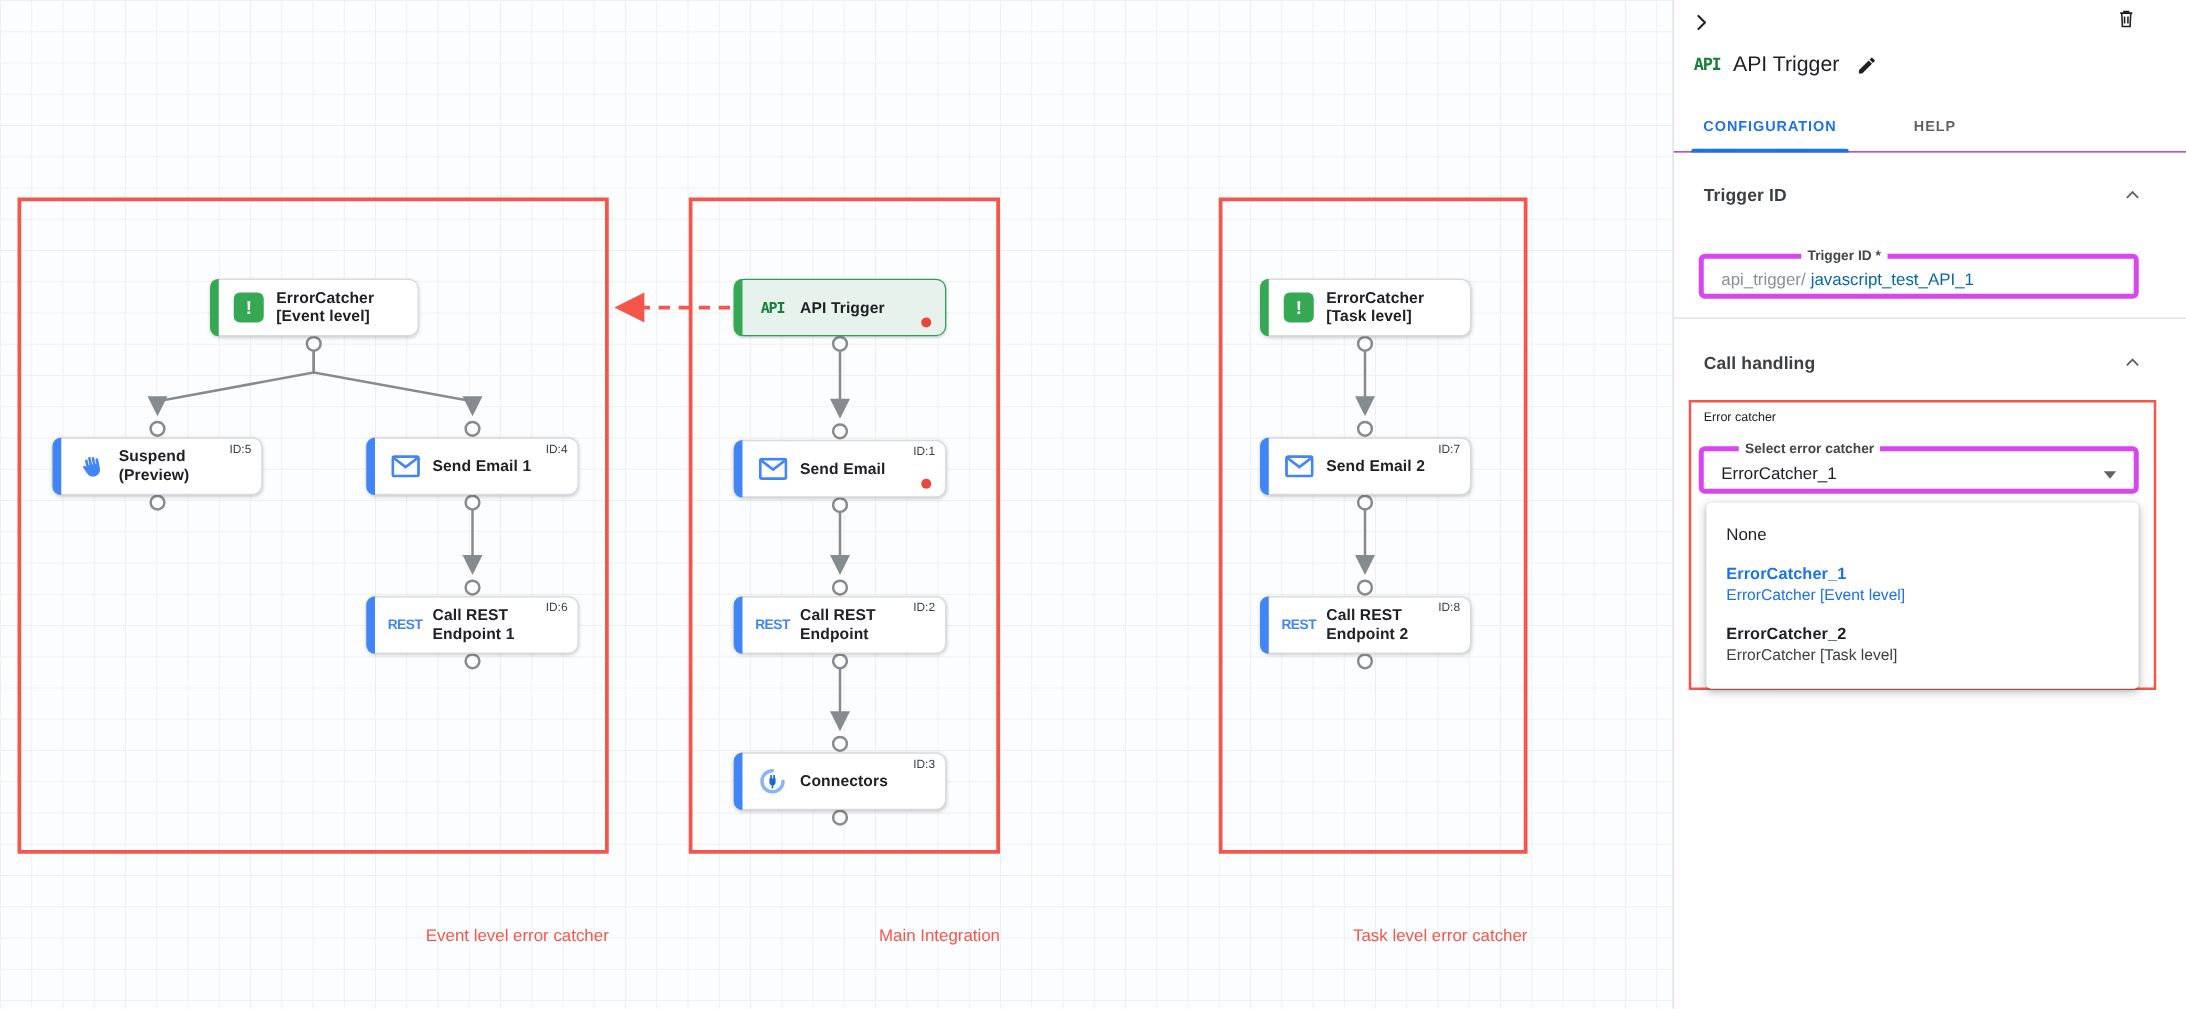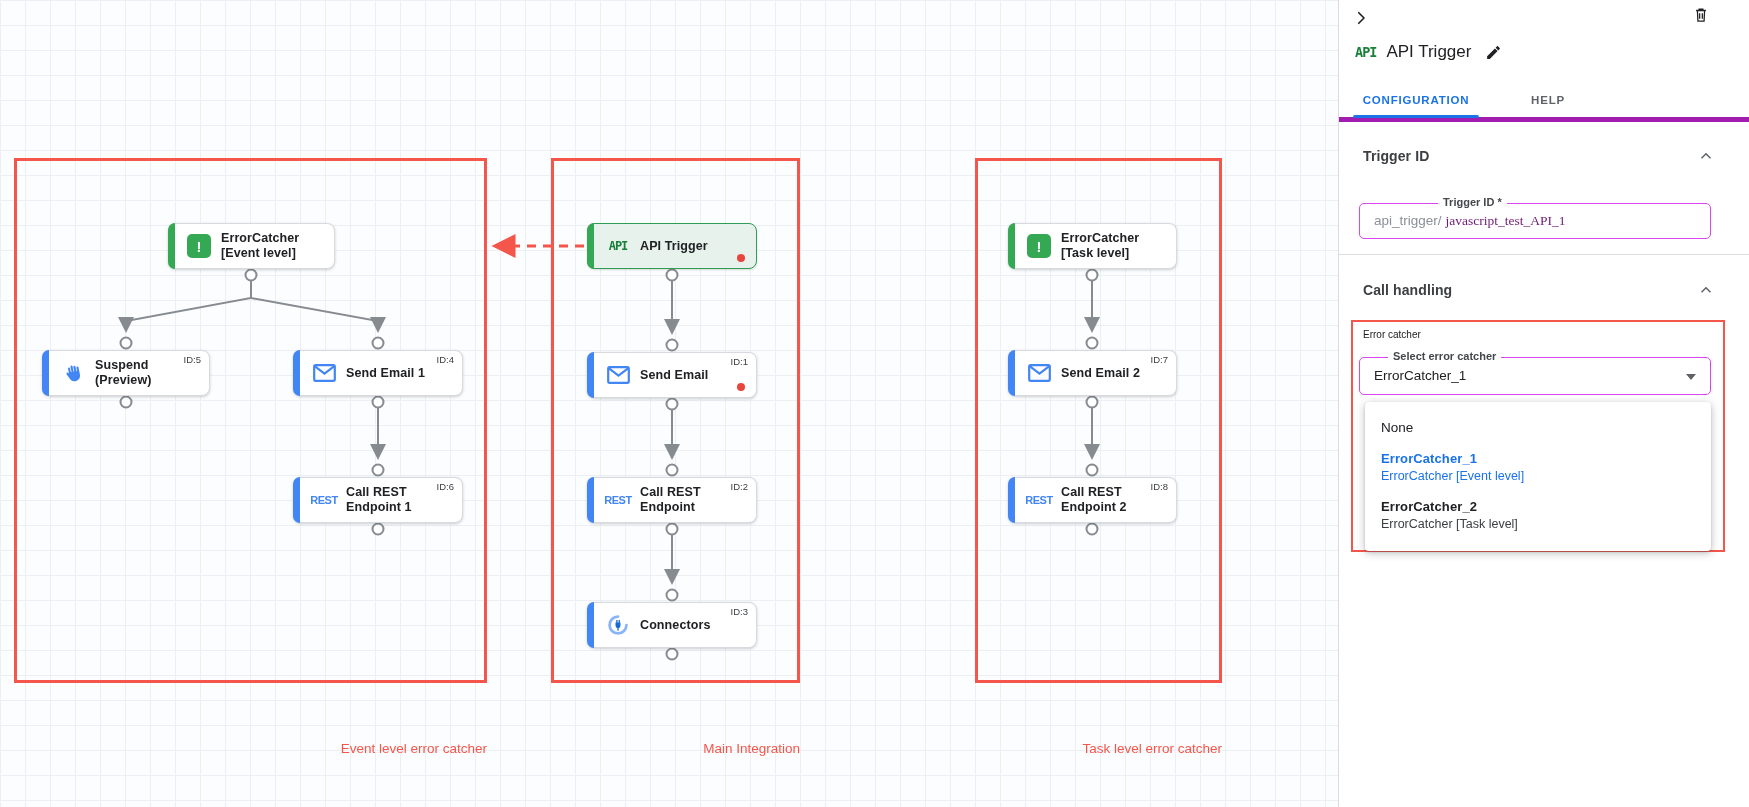--- a/index.html
+++ b/index.html
@@ -42,49 +42,49 @@
   .api-ic{color:#188038;font-family:"DejaVu Sans Mono",monospace;font-weight:bold;font-size:12px;letter-spacing:-1px;}
   
   .panel{
     position:absolute;left:1338px;top:0;width:411px;height:807px;background:#fff;
     border-left:1px solid #dadce0;box-sizing:border-box;
   }
   .icnbtn{position:absolute;width:24px;height:24px;display:flex;align-items:center;justify-content:center;cursor:pointer;}
   .titlerow{position:absolute;left:16px;top:40px;display:flex;align-items:center;gap:10px;}
   .panel-logo{font-family:"DejaVu Sans Mono",monospace;font-weight:bold;font-size:13.5px;color:#188038;letter-spacing:-1px;}
   .panel-title{font-size:17px;color:#202124;}
-  .tabs{position:absolute;left:0;top:82px;width:100%;height:40px;border-bottom:5px solid #a21caf;box-sizing:border-box;
+  .tabs{position:absolute;left:0;top:82px;width:100%;height:40px;border-bottom:1px solid #a21caf;box-sizing:border-box;
     display:flex;align-items:center;padding-left:14px;}
   .tab{font-size:11.5px;font-weight:bold;letter-spacing:.8px;cursor:pointer;text-align:center;}
   .tab.active{color:#1a73e8;width:126px;}
   .tab.inactive{color:#5f6368;width:58px;margin-left:40px;}
   .tab-underline{position:absolute;left:14px;bottom:-1px;width:126px;height:3px;background:#1a73e8;border-radius:2px 2px 0 0;}
   .sechead{position:absolute;left:24px;font-size:14px;font-weight:bold;color:#3c4043;letter-spacing:.1px;}
   .chev{position:absolute;right:34px;width:18px;height:18px;cursor:pointer;}
-  .mfield{position:absolute;left:20px;width:352px;box-sizing:border-box;border:1px solid #d946ef;border-radius:5px;background:#fff;}
+  .mfield{position:absolute;left:20px;width:352px;box-sizing:border-box;border:4px solid #d946ef;border-radius:5px;background:#fff;}
   .mlabel{position:absolute;top:-8px;font-size:11px;font-weight:bold;color:#44474b;background:#fff;padding:0 5px;white-space:nowrap;}
   .divider{position:absolute;left:0;width:411px;height:1px;background:#dadce0;}
   .redsec{position:absolute;left:12px;top:320px;width:374px;height:232px;border:2.5px solid #f5564b;box-sizing:border-box;}
   .eclabel{position:absolute;left:24px;top:329px;font-size:10px;color:#202124;}
   .selval{position:absolute;left:14px;top:10px;font-size:13.5px;color:#202124;}
   .caret{position:absolute;right:14px;top:16px;width:0;height:0;border-left:5px solid transparent;
     border-right:5px solid transparent;border-top:6px solid #5f6368;}
   .menu{position:absolute;left:26px;top:402px;width:346px;background:#fff;border-radius:4px;
     box-shadow:0 2px 8px rgba(60,64,67,.35),0 1px 2px rgba(60,64,67,.2);padding:10px 0 12px;z-index:5;}
   .mi{padding:8px 16px;cursor:pointer;}
   .mi-none{font-size:13.5px;color:#202124;}
   .mi-name{font-size:13px;font-weight:bold;letter-spacing:.1px;}
   .mi-desc{font-size:12.5px;margin-top:3px;}
   .mi.sel .mi-name,.mi.sel .mi-desc{color:#1a73e8;}
   .mi.unsel .mi-name{color:#202124;}
   .mi.unsel .mi-desc{color:#3c4043;}
   .mi-add{margin-top:8px;padding:8px 18px;font-size:12.5px;font-weight:bold;color:#1a73e8;letter-spacing:.4px;cursor:pointer;}
   .inval{font-size:13.5px;}
   .inval .pfx{color:#8a9097;}
-  .inval .val{color:#701a75;margin-left:4px;font-family:Liberation Serif, serif;}
+  .inval .val{color:#0369a1;margin-left:4px;}
 </style>
 </head>
 <body>
 
 <div class="canvas">
 
   <svg class="edges" width="1338" height="807">
     <defs>
       <marker id="arr" markerWidth="10" markerHeight="10" refX="7.5" refY="5" orient="auto">
         <path d="M1,1 L9,5 L1,9 Z" fill="#868b90"></path>

